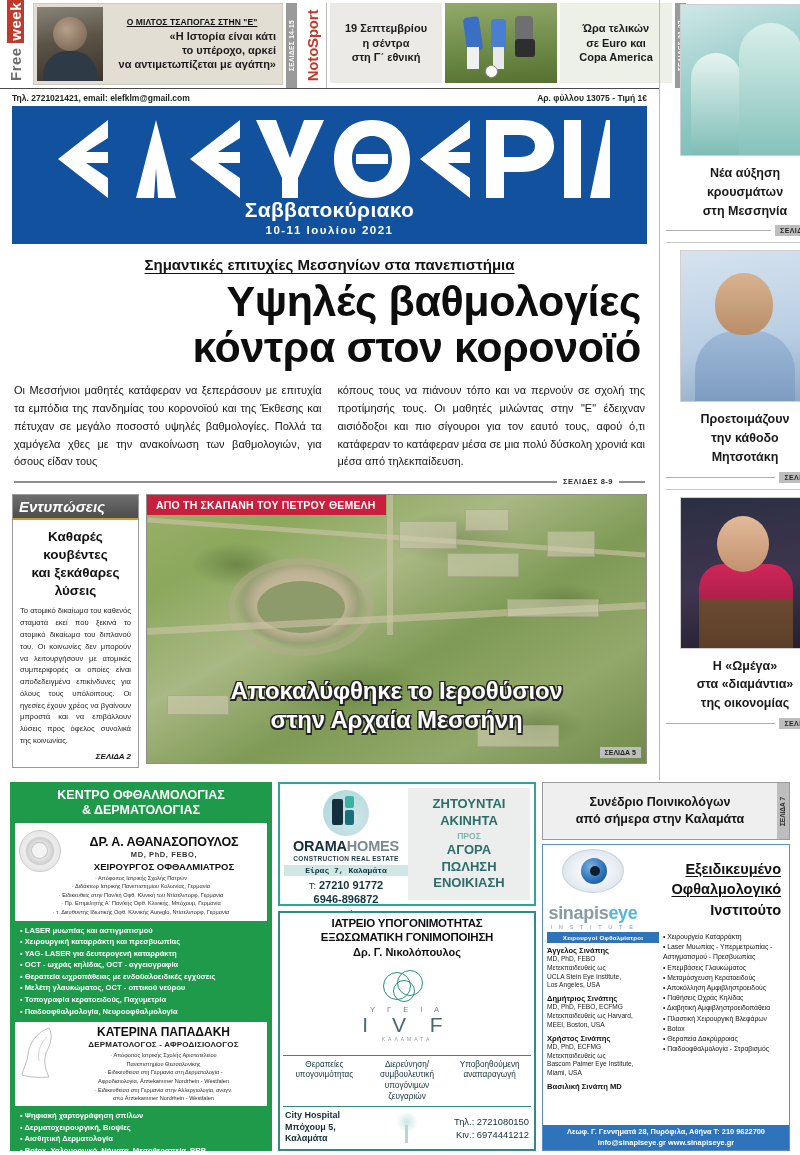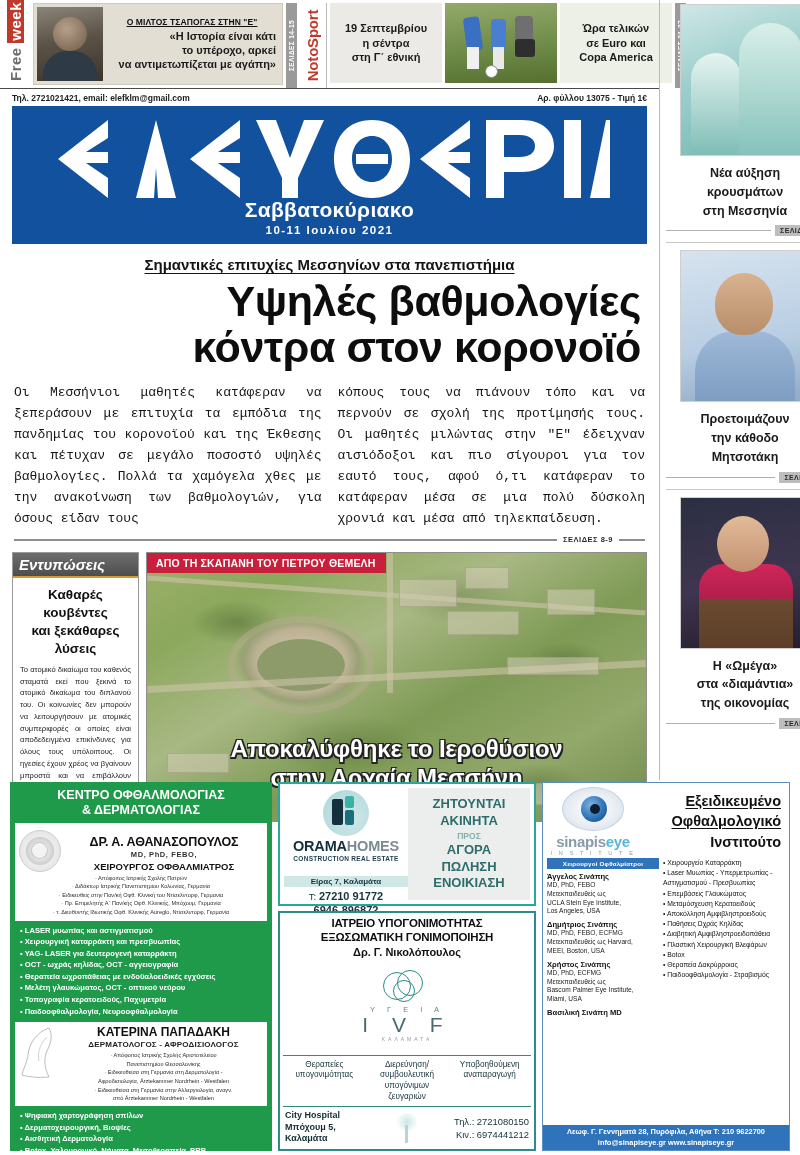--- a/index.html
+++ b/index.html
@@ -88,21 +88,21 @@
   .mh-url{text-align:center;color:#f4e72a;font-weight:bold;font-size:15px;letter-spacing:.6px;margin-top:2px;}
 
   
   .kicker-main{text-align:center;font-size:15px;font-weight:bold;margin:12px 12px 2px 12px;
                text-decoration:underline;text-underline-offset:3px;color:#141414;}
   .headline{text-align:right;font-weight:bold;font-size:43px;line-height:1.06;color:#0d0d0d;
             margin:6px 18px 0 18px;letter-spacing:-.4px;}
   .headline .l2{display:block;}
 
   .lead{display:flex;gap:16px;margin:12px 14px 0 14px;}
-  .lead .col{flex:1;font-size:13px;line-height:1.62;text-align:justify;color:#161616;font-family:Liberation Mono, monospace;}
+  .lead .col{flex:1;font-size:11px;line-height:1.62;text-align:justify;color:#161616;}
   .lead-rule{display:flex;align-items:center;gap:6px;margin:6px 14px 0 14px;}
   .lead-rule .ln{flex:1;height:2px;background:#8e8e8e;}
   .lead-rule .tag{font-size:7.5px;font-weight:bold;letter-spacing:.5px;color:#2a2a2a;}
 
   
   .mid{display:flex;gap:7px;margin:8px 12px 0 12px;}
   .imp{width:127px;border:1px solid #9a9a9a;box-sizing:border-box;}
   .imp-hdr{background:linear-gradient(180deg,#6e6e6e,#4d4d4d);color:#fff;font-style:italic;font-weight:bold;
            font-size:15px;padding:3px 6px;border-bottom:2px solid #d39a2a;}
   .imp-title{text-align:center;font-weight:bold;font-size:13.5px;line-height:1.32;padding:8px 6px 4px 6px;color:#111;}
@@ -166,21 +166,21 @@
   .orama .logoimg{width:46px;height:46px;margin:2px auto 0 auto;border-radius:50%;
      background:radial-gradient(circle at 62% 62%,#cfe6e8 0%,#bcdee1 55%,#a9d5d9 100%);position:relative;}
   .orama .logoimg i{position:absolute;display:block;}
   .orama .logoimg .b1{left:9px;top:9px;width:11px;height:26px;background:#14303f;border-radius:2px;}
   .orama .logoimg .b2{left:22px;top:6px;width:9px;height:12px;background:#39b2a4;border-radius:2px;}
   .orama .logoimg .b3{left:22px;top:20px;width:9px;height:15px;background:#1b6f7d;border-radius:2px;}
   .orama .brand{font-size:14.5px;font-weight:bold;letter-spacing:-.2px;margin-top:2px;}
   .orama .brand .a{color:#15303d;}
   .orama .brand .b{color:#7d8a92;}
   .orama .sub{font-size:6.5px;font-weight:bold;letter-spacing:.3px;color:#1d3b48;margin-top:1px;}
-  .orama .ad{background:#cfe8e6;font-size:8px;font-weight:bold;color:#13343f;margin-top:14px;padding:1px 0;}
+  .orama .ad{background:#cfe8e6;font-size:8px;font-weight:bold;color:#13343f;margin-top:3px;padding:1px 0;font-family:Liberation Mono, monospace;}
   .orama .tel{font-size:9.5px;color:#13343f;margin-top:2px;line-height:1.3;}
   .orama .tel b{font-size:11px;}
   .orama .web{font-size:8.5px;color:#13343f;margin-top:2px;}
   .orama .right{flex:1;background:#eceeed;display:flex;flex-direction:column;align-items:center;justify-content:center;}
   .orama .r1{font-size:13px;font-weight:bold;color:#2b6d6a;line-height:1.3;}
   .orama .r2{font-size:8.5px;font-weight:bold;color:#7fb3ae;margin:1px 0;}
   .orama .r3{font-size:13px;font-weight:bold;color:#2b6d6a;line-height:1.28;}
 
   .ivf{border:2px solid #2b8d86;background:#fff;flex:1;display:flex;flex-direction:column;padding:3px;box-sizing:border-box;}
   .ivf .h1{text-align:center;font-weight:bold;font-size:11.5px;color:#0e0e0e;line-height:1.22;letter-spacing:-.2px;}
@@ -213,21 +213,21 @@
 
   .sinapis{flex:1;border:1px solid #5a8fc4;background:#fff;display:flex;flex-direction:column;overflow:hidden;}
   .sn-top{display:flex;padding:4px 4px 0 4px;align-items:center;}
   .sn-logo{width:92px;flex:0 0 92px;text-align:center;}
   .sn-eye{width:60px;height:42px;margin:0 auto;border-radius:50%;
      background:radial-gradient(ellipse at 50% 50%,#ffffff 0%,#e9eef4 55%,#cfd9e4 100%);border:1px solid #c6d2de;
      position:relative;overflow:hidden;}
   .sn-eye:after{content:"";position:absolute;left:18px;top:8px;width:26px;height:26px;border-radius:50%;
      background:radial-gradient(circle at 38% 34%,#7fb2e0 0%,#2f74bb 55%,#14436f 100%);}
   .sn-eye:before{content:"";position:absolute;left:27px;top:16px;width:10px;height:10px;border-radius:50%;background:#0b1e30;z-index:2;}
-  .sn-name{font-size:15px;font-weight:bold;letter-spacing:-.3px;margin-top:2px;}
+  .sn-name{font-size:18px;font-weight:bold;letter-spacing:-.3px;margin-top:10px;}
   .sn-name .a{color:#8a9aa6;}
   .sn-name .b{color:#56b7d8;}
   .sn-inst{font-size:5.6px;letter-spacing:2.6px;color:#8a9aa6;}
   .sn-head{flex:1;text-align:right;font-weight:bold;font-size:14.5px;line-height:1.42;color:#111;padding-right:4px;}
   .sn-head div{text-decoration:underline;text-underline-offset:2px;}
   .sn-head div:last-child{text-decoration:none;}
   .sn-body{display:flex;flex:1;padding:2px 4px 0 4px;gap:4px;}
   .sn-left{width:112px;flex:0 0 112px;}
   .sn-badge{background:#2f74bb;color:#fff;font-size:6.2px;font-weight:bold;text-align:center;padding:2px 0;margin-bottom:3px;letter-spacing:.2px;}
   .sn-doc{margin-bottom:4px;}
@@ -570,20 +570,29 @@
           <div class="f2">
             <div>Τηλ.: 2721080150</div>
             <div>Κιν.: 6974441212</div>
           </div>
         </div>
       </div>
     </div>
 
     <div class="ad3">
 
+      <div class="synedrio">
+        <div class="t">
+          <div>Συνέδριο Ποινικολόγων</div>
+          <div>από σήμερα στην Καλαμάτα</div>
+        </div>
+        <div class="vt">
+          <span>ΣΕΛΙΔΑ 7</span>
+        </div>
+      </div>
 
       <div class="sinapis">
         <div class="sn-top">
           <div class="sn-logo">
             <div class="sn-eye"></div>
             <div class="sn-name">
               <span class="a">sinapis</span><span class="b">eye</span>
             </div>
             <div class="sn-inst">I N S T I T U T E</div>
           </div>

